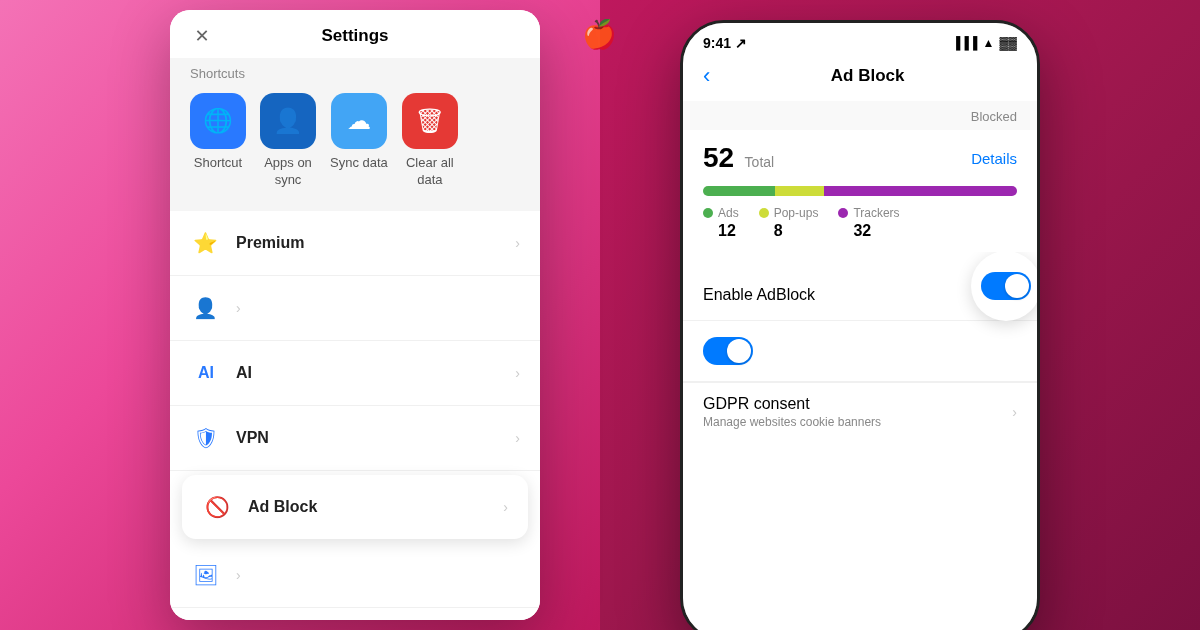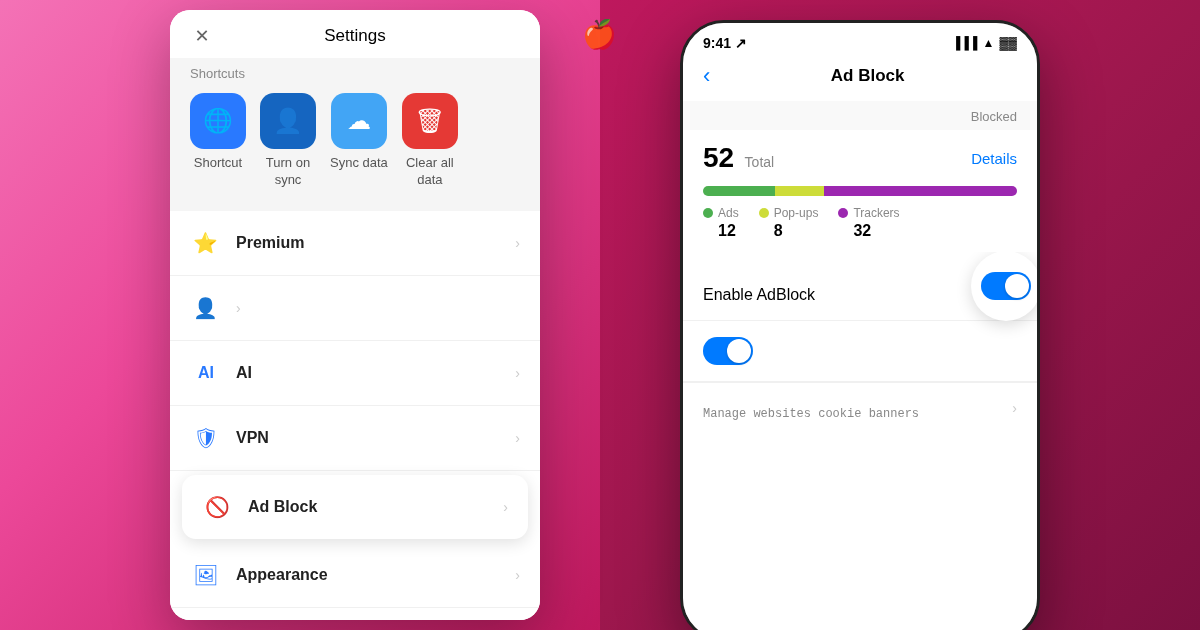--- a/index.html
+++ b/index.html
@@ -59,21 +59,21 @@
       height: 24px;
       display: flex;
       align-items: center;
       justify-content: center;
       font-size: 18px;
       color: #666;
       cursor: pointer;
     }
     .phone-left-header .title {
       font-size: 17px;
-      font-weight: 400;
+      font-weight: 700;
       color: #000;
     }
 
     .shortcuts-section {
       background: #f5f5f5;
       padding: 8px 20px 6px;
     }
     .shortcuts-label {
       font-size: 13px;
       color: #888;
@@ -339,22 +339,21 @@
     .gdpr-text {
       flex: 1;
     }
     .gdpr-title {
       font-size: 16px;
       color: #000;
     }
     .gdpr-subtitle {
       font-size: 12px;
       color: #888;
-      margin-top: 12px;
-      font-family: Liberation Mono, monospace;
+      margin-top: 2px;
     }
     .gdpr-chevron {
       color: #ccc;
       font-size: 14px;
     }
 
     
     .apple-logo {
       position: absolute;
       top: 18px;
@@ -382,21 +381,21 @@
 
   <div class="shortcuts-section">
     <div class="shortcuts-label">Shortcuts</div>
     <div class="shortcuts-row">
       <div class="shortcut-item">
         <div class="shortcut-icon blue">🌐</div>
         <div class="shortcut-label">Shortcut</div>
       </div>
       <div class="shortcut-item">
         <div class="shortcut-icon blue2">👤</div>
-        <div class="shortcut-label">Turn on sync</div>
+        <div class="shortcut-label">Apps on sync</div>
       </div>
       <div class="shortcut-item">
         <div class="shortcut-icon blue3">☁</div>
         <div class="shortcut-label">Sync data</div>
       </div>
       <div class="shortcut-item">
         <div class="shortcut-icon red">🗑</div>
         <div class="shortcut-label">Clear all data</div>
       </div>
     </div>
@@ -422,21 +421,20 @@
       <div class="menu-item-label">VPN</div>
       <div class="menu-item-chevron">›</div>
     </div>
     <div class="menu-item highlighted" style="position:relative;">
       <div class="menu-item-icon" style="color:#2979ff;">🚫</div>
       <div class="menu-item-label">Ad Block</div>
       <div class="menu-item-chevron">›</div>
     </div>
     <div class="menu-item">
       <div class="menu-item-icon" style="color:#2979ff;">🖼</div>
-      <div class="menu-item-label">Appearance</div>
       <div class="menu-item-chevron">›</div>
     </div>
     <div class="menu-item">
       <div class="menu-item-icon" style="color:#2979ff;">📁</div>
 
     </div>
   </div>
 </div>
 
 <div class="phone-right">
@@ -510,18 +508,19 @@
         <div style="width:50px; height:28px;"></div>
       </div>
     </div>
     <div class="toggle-item">
       <div class="toggle-switch on">
         <div class="toggle-knob"></div>
       </div>
     </div>
     <div class="gdpr-item">
       <div class="gdpr-text">
+        <div class="gdpr-title">GDPR consent</div>
         <div class="gdpr-subtitle">Manage websites cookie banners</div>
       </div>
       <div class="gdpr-chevron">›</div>
     </div>
   </div>
 </div>
 
 </body></html>

